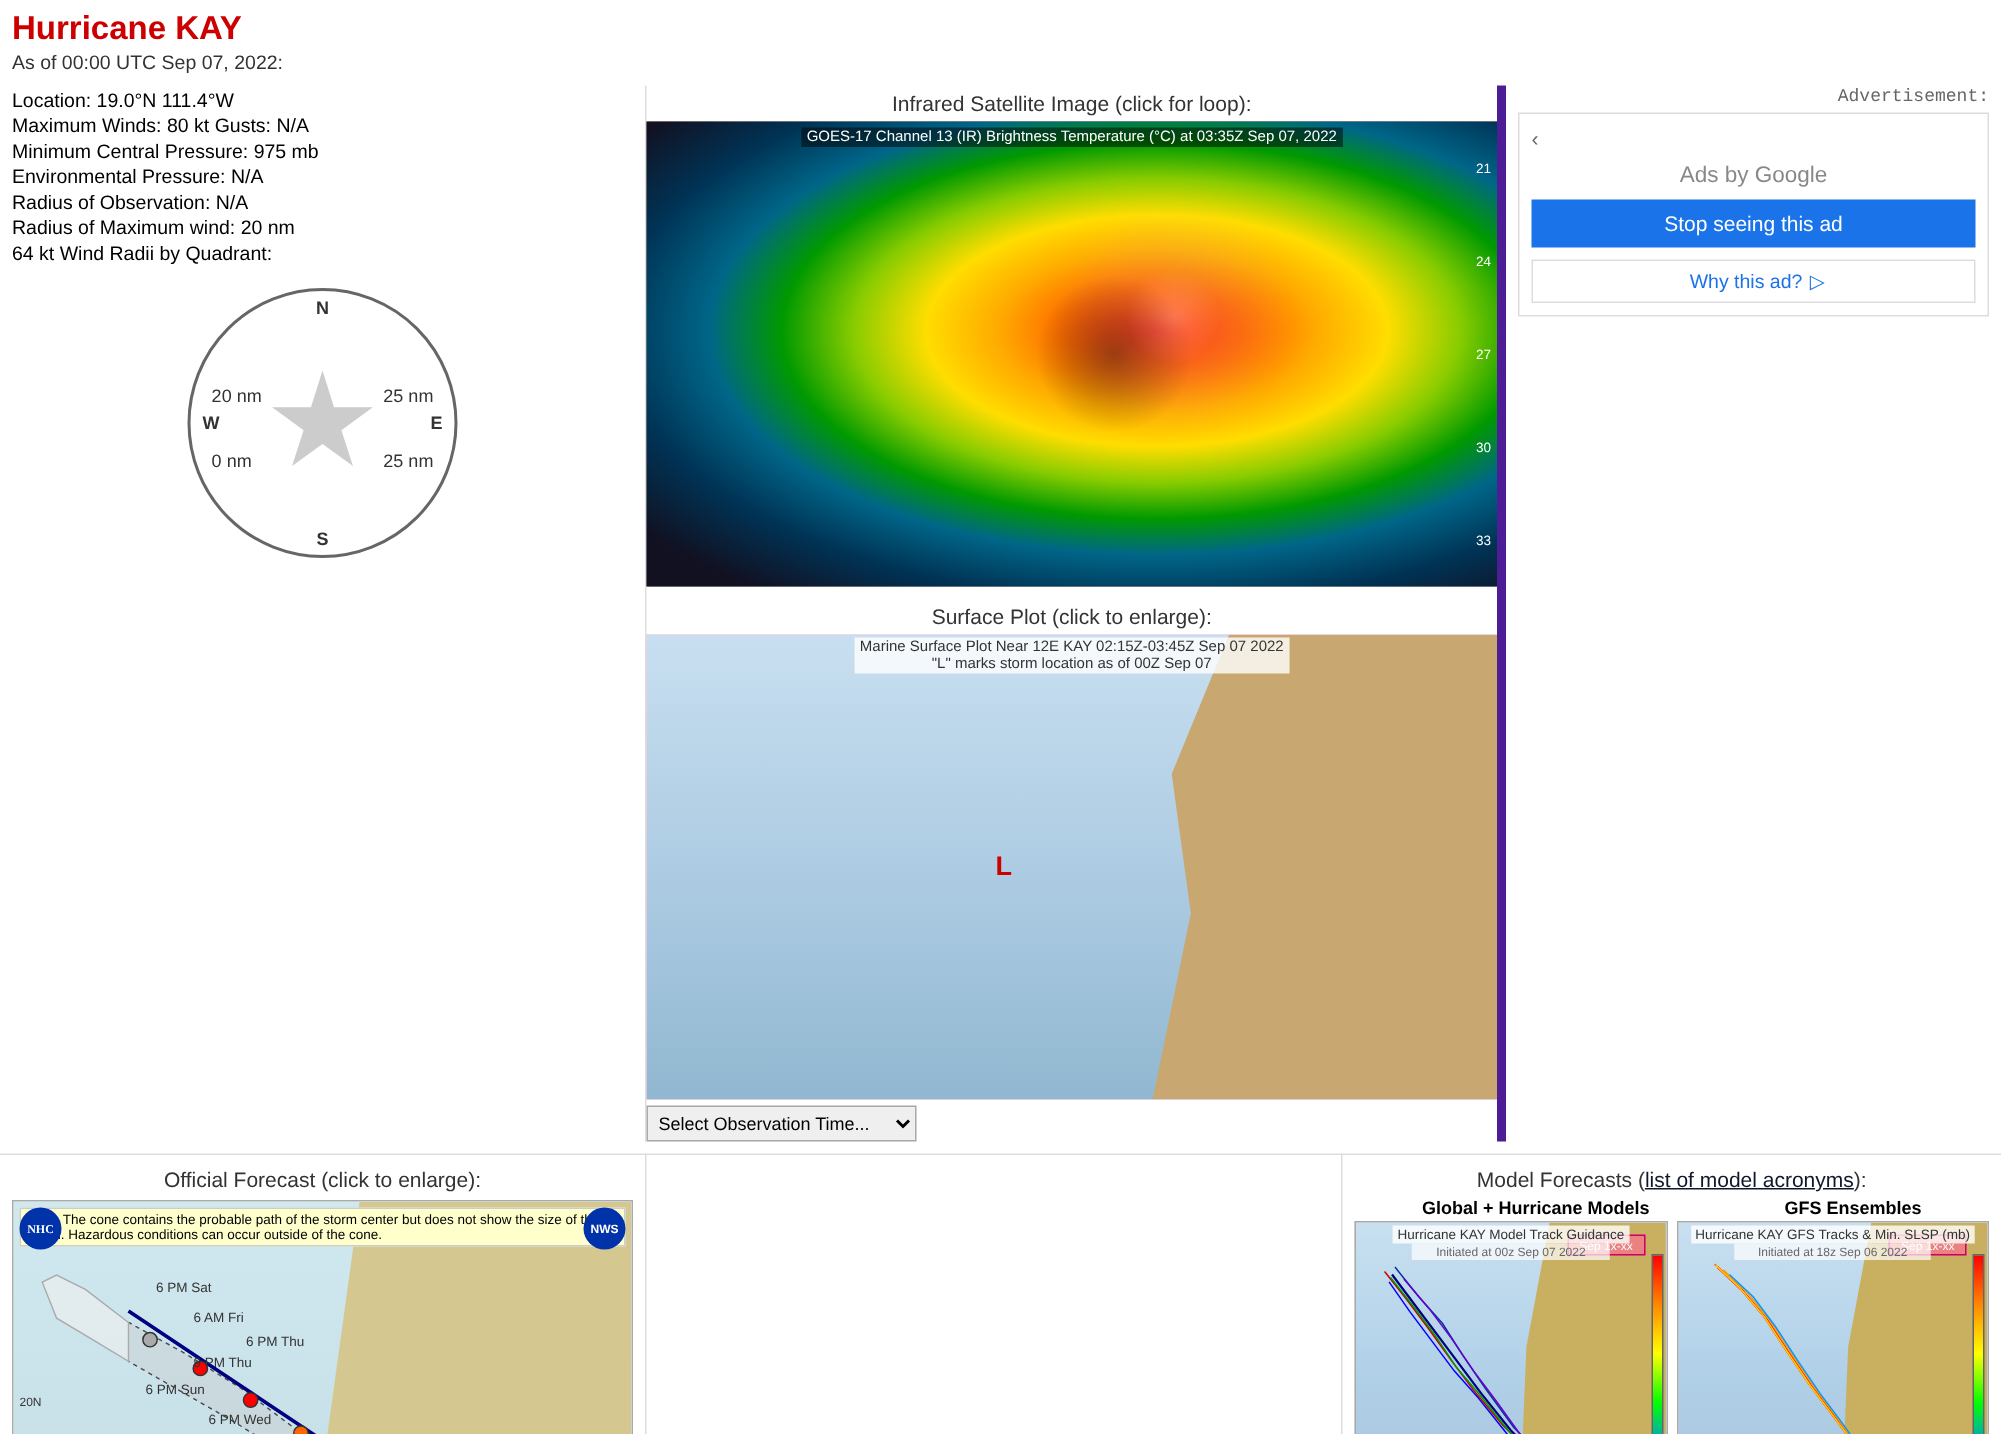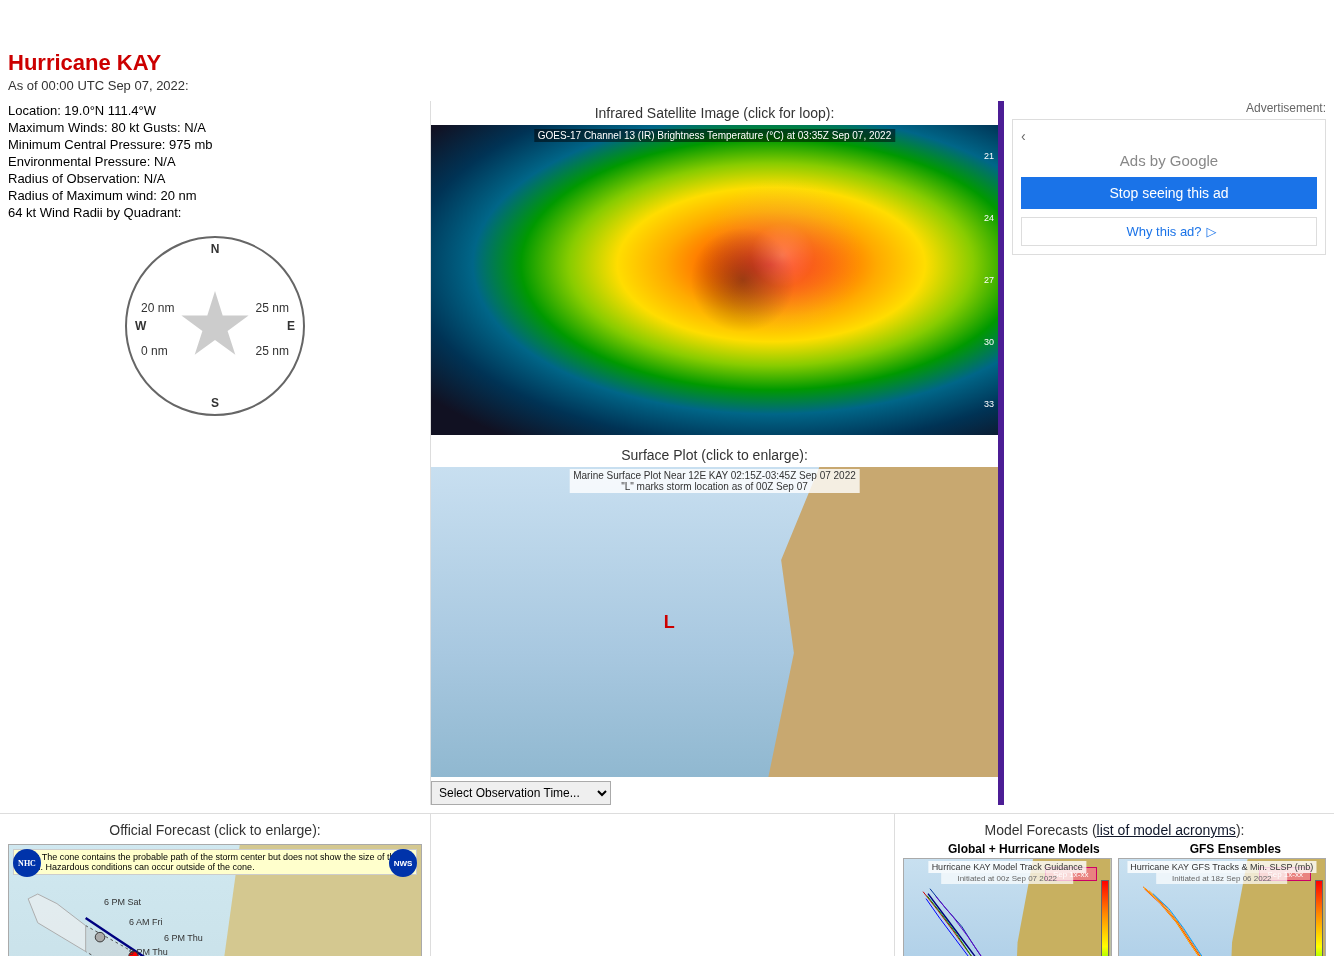--- a/index.html
+++ b/index.html
@@ -1,18 +1,18 @@
 <!DOCTYPE html>
 <html><head>
   <meta charset="utf-8">
   <style>
     * { margin: 0; padding: 0; box-sizing: border-box; }
     body { font-family: Arial, sans-serif; font-size: 13px; background: #fff; width: 1334px; min-height: 956px; overflow-x: hidden; }
 
-    #page-title { color: #c00; font-size: 22px; font-weight: bold; padding: 6px 8px 2px 8px; margin-top: 44px; }
+    #page-title { color: #c00; font-size: 22px; font-weight: bold; padding: 6px 8px 2px 8px; }
     #timestamp { color: #333; font-size: 13px; padding: 0 8px 8px 8px; }
 
     .main-grid { display: grid; grid-template-columns: 430px 1fr 330px; width: 1334px; }
 
     
     .left-col { padding: 0 8px 8px 8px; }
     .storm-info p { margin: 2px 0; font-size: 13px; }
     .wind-compass { margin: 16px auto; width: 180px; height: 180px; position: relative; }
     .compass-circle { width: 180px; height: 180px; border-radius: 50%; border: 2px solid #666; position: relative; display: flex; align-items: center; justify-content: center; }
     .compass-label { position: absolute; font-size: 12px; font-weight: bold; color: #333; }
@@ -45,21 +45,21 @@
     .surface-inner { width: 100%; height: 100%; position: relative; }
     .surface-water { width: 100%; height: 100%; background: linear-gradient(180deg, #c8dff0 0%, #a8c8e0 60%, #90b8d0 100%); }
     .surface-land { position: absolute; top: 0; right: 0; width: 45%; height: 100%; background: #c8a870; clip-path: polygon(30% 0%, 100% 0%, 100% 100%, 10% 100%, 20% 60%, 15% 30%); }
     .surface-label { position: absolute; top: 2px; left: 50%; transform: translateX(-50%); color: #333; font-size: 10px; text-align: center; white-space: nowrap; background: rgba(255,255,255,0.8); padding: 1px 4px; }
     .surface-storm-marker { position: absolute; top: 50%; left: 42%; color: #c00; font-size: 18px; font-weight: bold; transform: translate(-50%, -50%); }
     .surface-select { width: 180px; font-size: 12px; margin: 4px 0 0 0; padding: 3px; border: 1px solid #aaa; }
 
     
     .right-col { padding: 0 8px; }
     .ad-section { border: 1px solid #ddd; margin-bottom: 8px; padding: 8px; }
-    .ad-title { text-align: right; color: #666; font-size: 12px; margin-bottom: 4px; }
+    .ad-title { text-align: right; color: #666; font-size: 12px; margin-bottom: 4px; font-family: Liberation Mono, monospace; }
     .ad-back-btn { background: none; border: none; cursor: pointer; color: #666; font-size: 14px; float: left; }
     .ads-by-google { text-align: center; color: #888; font-size: 15px; padding: 8px 0; clear: both; }
     .stop-ad-btn { display: block; width: 100%; background: #1a73e8; color: #fff; border: none; padding: 8px; font-size: 14px; cursor: pointer; margin-bottom: 8px; }
     .why-ad { display: flex; align-items: center; justify-content: center; border: 1px solid #ddd; padding: 6px; font-size: 13px; color: #555; cursor: pointer; }
     .why-ad span { margin-left: 5px; color: #1a73e8; }
 
     
     .bottom-grid { display: grid; grid-template-columns: 430px 1fr 440px; width: 1334px; border-top: 1px solid #ddd; margin-top: 8px; }
 
     .forecast-section { padding: 8px; }

